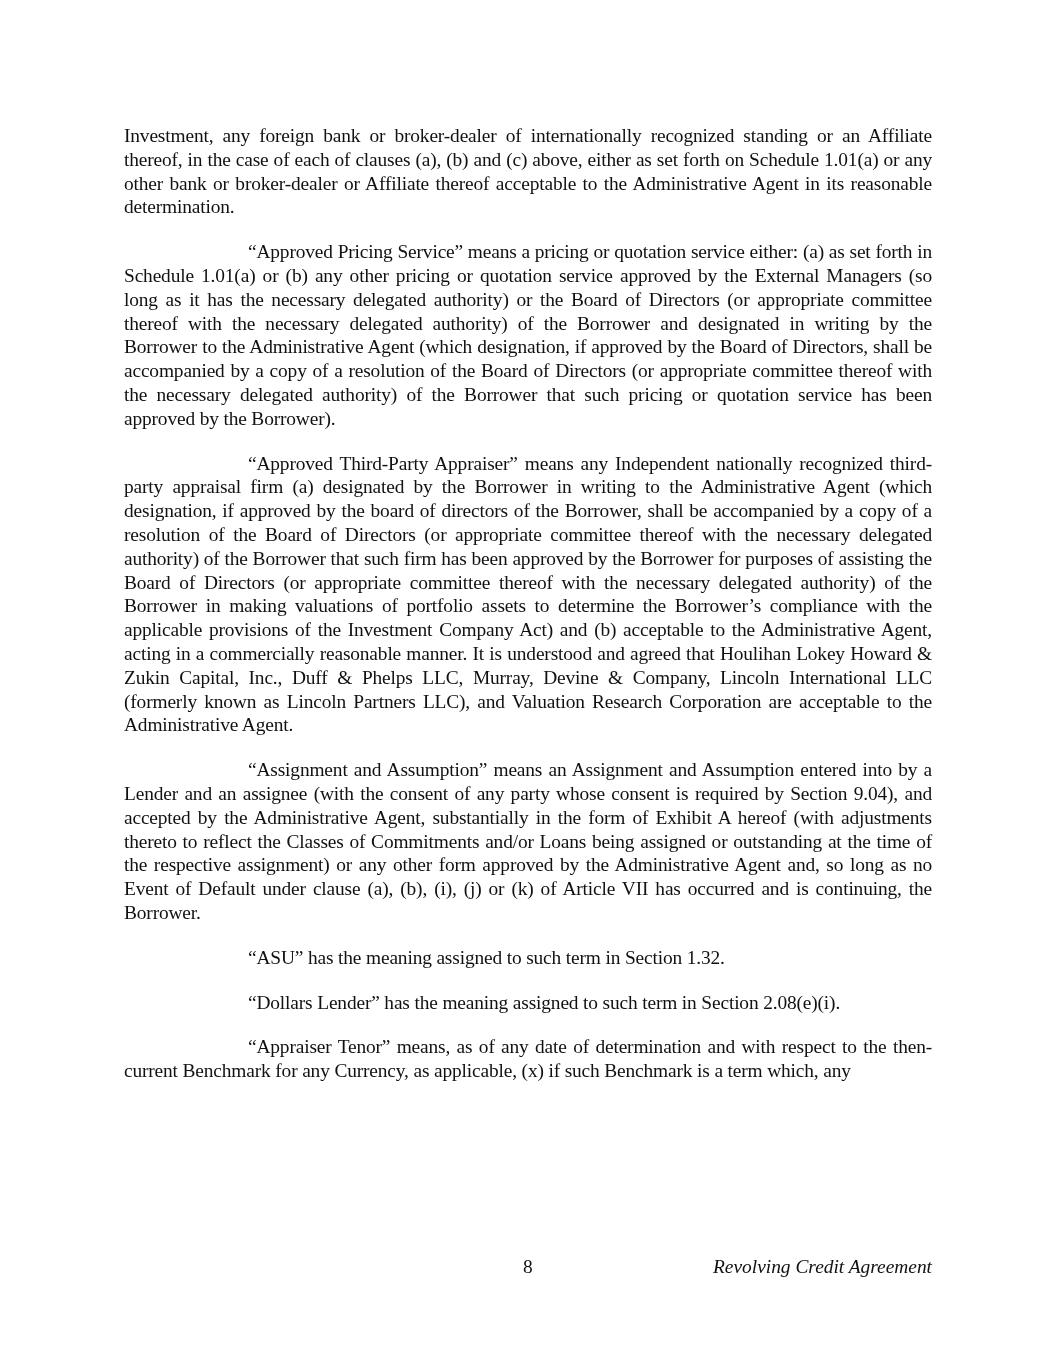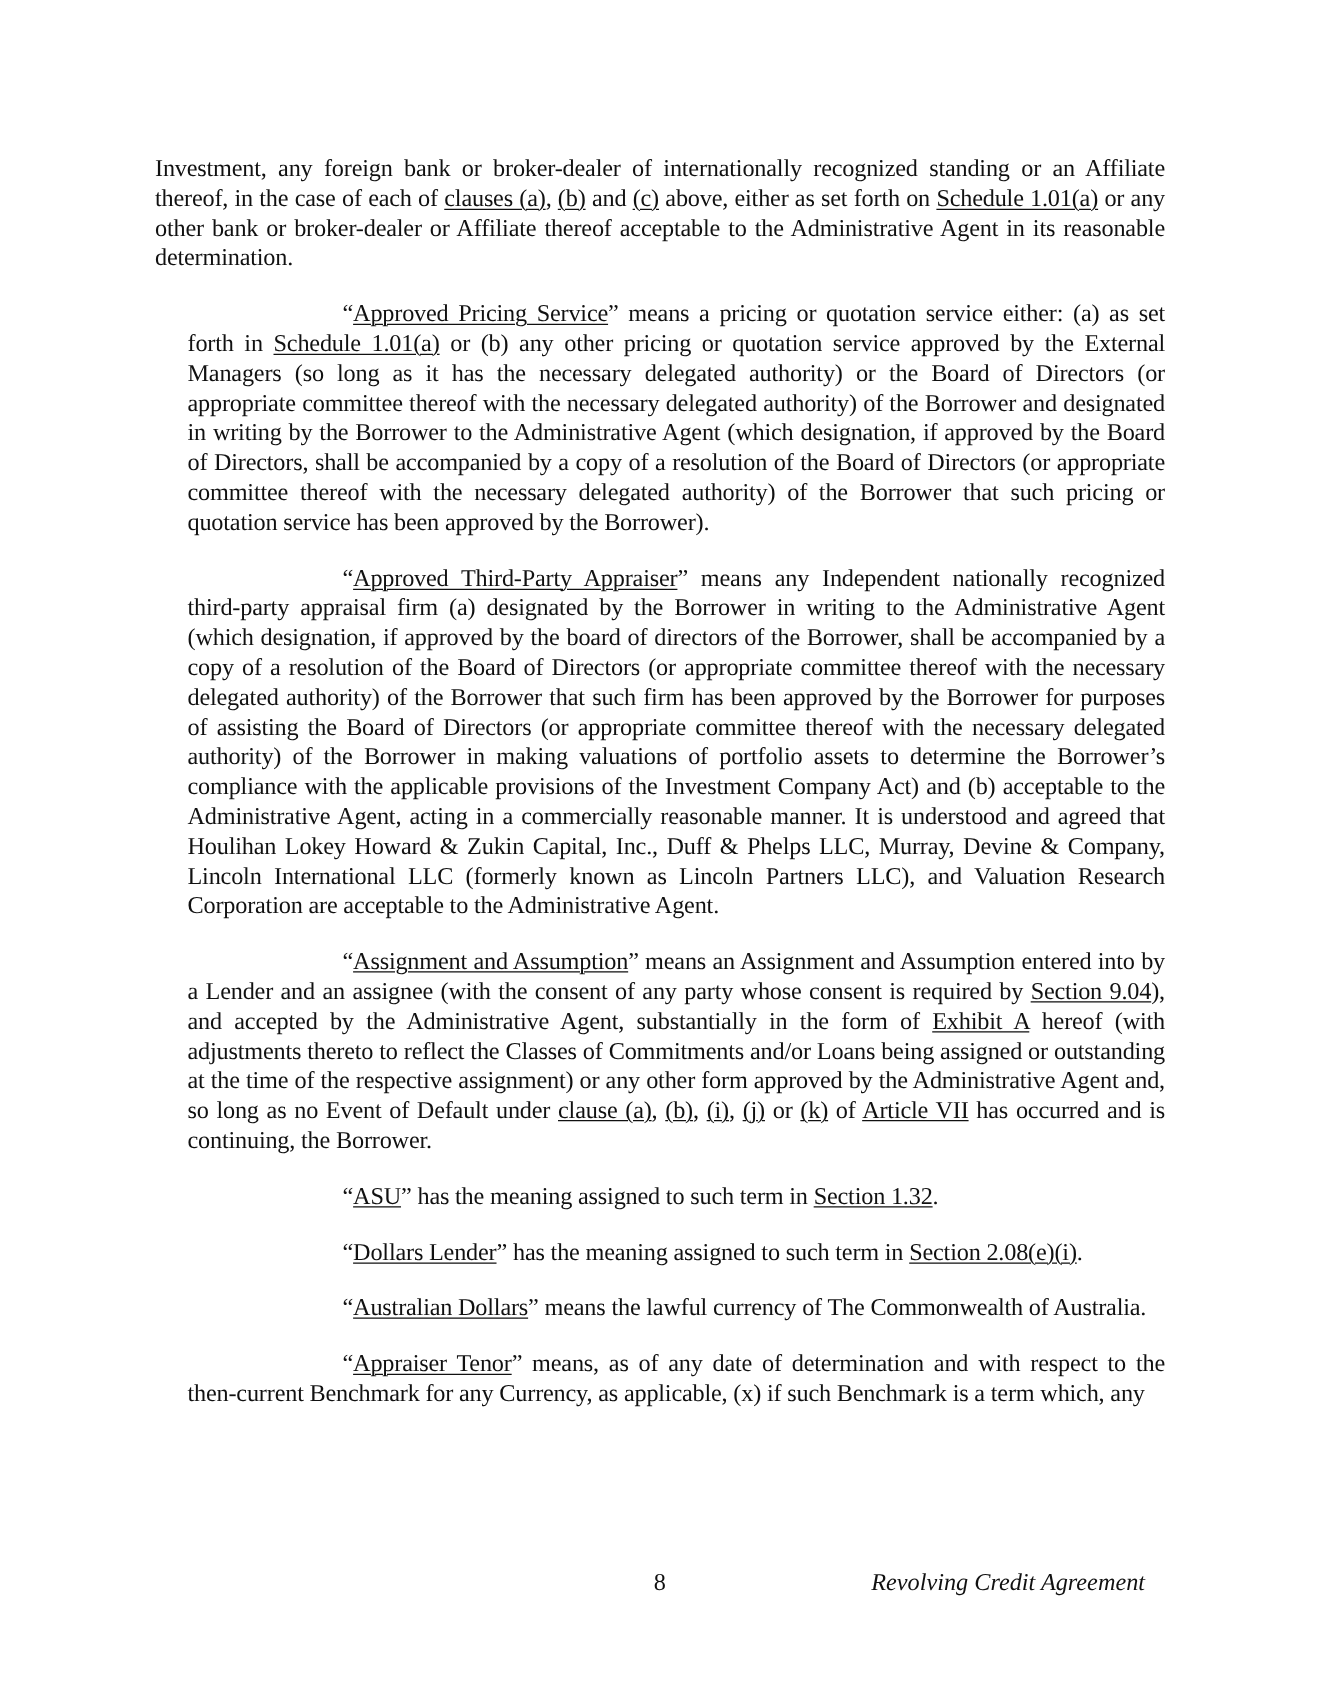--- a/index.html
+++ b/index.html
@@ -23,57 +23,54 @@
   }
   .para {
     font-size: 19.4px;
     line-height: 23.8px;
     text-align: justify;
     margin: 0 0 21px 0;
     letter-spacing: -0.15px;
   }
   .para.indent {
     text-indent: 124px;
-    margin-left: 26px;
   }
   .u {
-    text-decoration: underline;
     text-underline-offset: 2px;
     text-decoration-thickness: 1px;
   }
   .footer {
     position: absolute;
     left: 124px;
     top: 1256px;
     width: 808px;
     height: 26px;
     font-size: 19.4px;
   }
   .page-number {
     position: absolute;
     left: 399px;
     top: 0;
   }
   .footer-title {
     position: absolute;
-    right: 16px;
+    right: 0;
     top: 0;
     font-style: italic;
   }
 </style>
 </head>
 <body>
 
 <div class="page" id="page-body">
     <p class="para"><span>Investment, any foreign bank or broker-dealer of internationally recognized standing or an Affiliate thereof, in the case of each of </span><span class="u">clauses (a)</span><span>, </span><span class="u">(b)</span><span> and </span><span class="u">(c)</span><span> above, either as set forth on </span><span class="u">Schedule 1.01(a)</span><span> or any other bank or broker-dealer or Affiliate thereof acceptable to the Administrative Agent in its reasonable determination.</span></p>
     <p class="para indent"><span>“</span><span class="u">Approved Pricing Service</span><span>” means a pricing or quotation service either: (a) as set forth in </span><span class="u">Schedule 1.01(a)</span><span> or (b) any other pricing or quotation service approved by the External Managers (so long as it has the necessary delegated authority) or the Board of Directors (or appropriate committee thereof with the necessary delegated authority) of the Borrower and designated in writing by the Borrower to the Administrative Agent (which designation, if approved by the Board of Directors, shall be accompanied by a copy of a resolution of the Board of Directors (or appropriate committee thereof with the necessary delegated authority) of the Borrower that such pricing or quotation service has been approved by the Borrower).</span></p>
     <p class="para indent"><span>“</span><span class="u">Approved Third-Party Appraiser</span><span>” means any Independent nationally recognized third-party appraisal firm (a) designated by the Borrower in writing to the Administrative Agent (which designation, if approved by the board of directors of the Borrower, shall be accompanied by a copy of a resolution of the Board of Directors (or appropriate committee thereof with the necessary delegated authority) of the Borrower that such firm has been approved by the Borrower for purposes of assisting the Board of Directors (or appropriate committee thereof with the necessary delegated authority) of the Borrower in making valuations of portfolio assets to determine the Borrower’s compliance with the applicable provisions of the Investment Company Act) and (b) acceptable to the Administrative Agent, acting in a commercially reasonable manner. It is understood and agreed that Houlihan Lokey Howard &amp; Zukin Capital, Inc., Duff &amp; Phelps LLC, Murray, Devine &amp; Company, Lincoln International LLC (formerly known as Lincoln Partners LLC), and Valuation Research Corporation are acceptable to the Administrative Agent.</span></p>
     <p class="para indent"><span>“</span><span class="u">Assignment and Assumption</span><span>” means an Assignment and Assumption entered into by a Lender and an assignee (with the consent of any party whose consent is required by </span><span class="u">Section 9.04</span><span>), and accepted by the Administrative Agent, substantially in the form of </span><span class="u">Exhibit A</span><span> hereof (with adjustments thereto to reflect the Classes of Commitments and/or Loans being assigned or outstanding at the time of the respective assignment) or any other form approved by the Administrative Agent and, so long as no Event of Default under </span><span class="u">clause (a)</span><span>, </span><span class="u">(b)</span><span>, </span><span class="u">(i)</span><span>, </span><span class="u">(j)</span><span> or </span><span class="u">(k)</span><span> of </span><span class="u">Article VII</span><span> has occurred and is continuing, the Borrower.</span></p>
     <p class="para indent"><span>“</span><span class="u">ASU</span><span>” has the meaning assigned to such term in </span><span class="u">Section 1.32</span><span>.</span></p>
     <p class="para indent"><span>“</span><span class="u">Dollars Lender</span><span>” has the meaning assigned to such term in </span><span class="u">Section 2.08(e)(i)</span><span>.</span></p>
-    <p class="para indent"><span>“</span><span class="u">Australian Dollars</span><span>” means the lawful currency of The Commonwealth of Australia.</span></p>
     <p class="para indent"><span>“</span><span class="u">Appraiser Tenor</span><span>” means, as of any date of determination and with respect to the then-current Benchmark for any Currency, as applicable, (x) if such Benchmark is a term which, any</span></p>
   </div>
 
 <div class="footer">
   <span class="page-number">8</span>
   <span class="footer-title">Revolving Credit Agreement</span>
 </div>
 
 </body></html>

